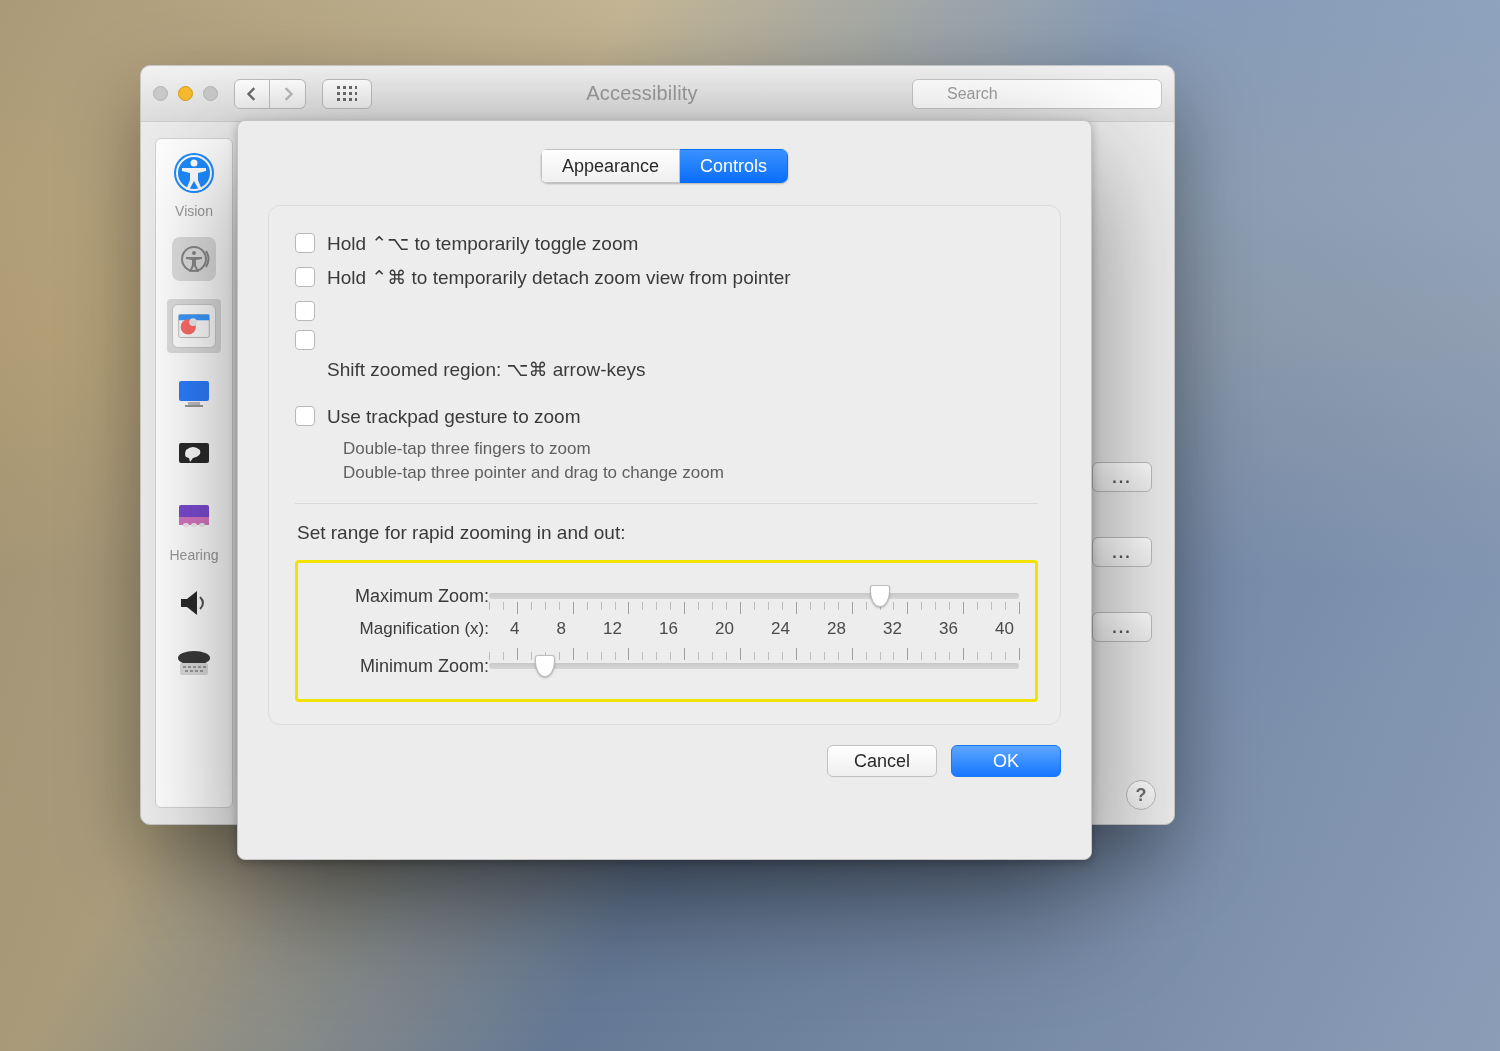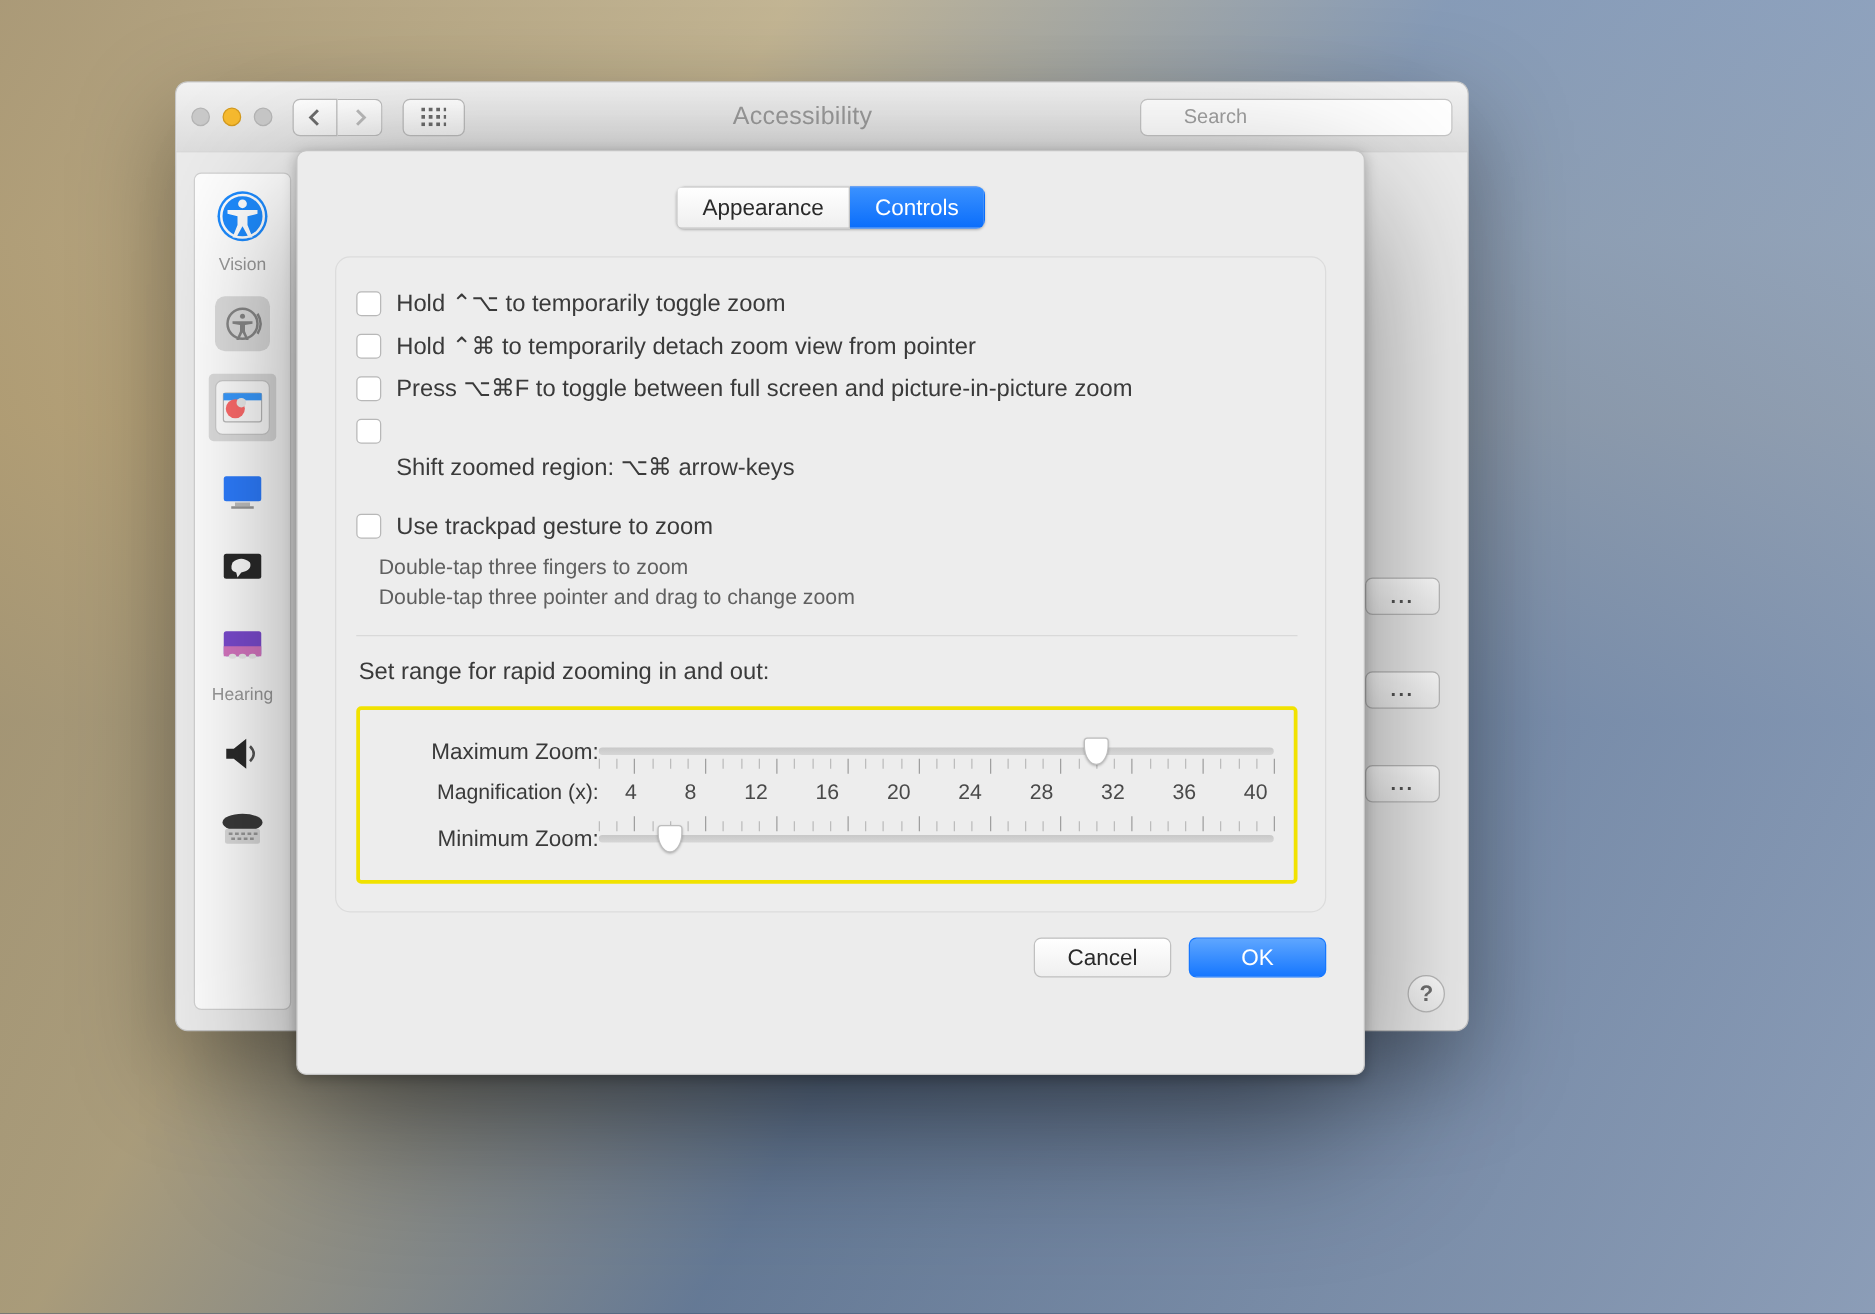--- a/index.html
+++ b/index.html
@@ -79,27 +79,27 @@
     background:#ececec; border:1px solid #c4c4c4; border-radius:8px;
     box-shadow:0 40px 120px rgba(0,0,0,0.45), 0 3px 10px rgba(0,0,0,0.25);
     padding:28px 30px 18px 30px;
   }
   .tabbar { display:flex; justify-content:center; margin-bottom:22px;}
   .segmented { display:flex; border-radius:7px; overflow:hidden; box-shadow:0 1px 2px rgba(0,0,0,0.25);}
   .seg { height:34px; padding:0 20px; font-size:18px; display:flex; align-items:center; justify-content:center; }
   .seg.inactive { background:linear-gradient(#ffffff,#efefef); color:#2a2a2a; border:1px solid #c2c2c2;}
   .seg.active   { background:linear-gradient(#3a91ff,#0b6efb); color:#fff; border:1px solid #0b6efb; border-left:none;padding-left:20px;}
   .pane {
-    border:1px solid #dcdcdc; border-radius:12px; padding:18px 22px 22px 16px;
+    border:1px solid #dcdcdc; border-radius:12px; padding:18px 22px 22px 26px;
     background:rgba(255,255,255,0.05);
   }
   .ckrow { display:flex; align-items:flex-start; gap:12px; margin:6px 0; font-size:19px; color:#3a3a3a; line-height:28px;}
   .ckrow .checkbox { flex:0 0 auto; margin-top:3px;}
   .subtext { margin-left:32px; color:#3b3b3b; font-size:19px; line-height:27px;}
-  .hint { margin-left:18px; color:#606060; font-size:17px; line-height:24px;}
+  .hint { margin-left:48px; color:#606060; font-size:17px; line-height:24px;}
   .divider { height:1px; background:#d9d9d9; margin:18px 0;}
   .section-title { font-size:19px; color:#3a3a3a; margin:8px 0 16px 2px;}
   .slider-box {
     border:3px solid #f1e200; border-radius:4px; padding:10px 16px 10px 16px;
   }
   .slider-row { display:grid; grid-template-columns: 175px 1fr; align-items:center; gap:0; height:46px;}
   .slider-row .lab { text-align:right; font-size:18px; color:#3a3a3a;}
   .slider {
     position:relative; height:32px;
   }
@@ -297,21 +297,20 @@
       <div class="ckrow">
           <div class="checkbox"></div>
           <span>Hold ⌃⌥ to temporarily toggle zoom</span>
         </div>
       <div class="ckrow">
           <div class="checkbox"></div>
           <span>Hold ⌃⌘ to temporarily detach zoom view from pointer</span>
         </div>
       <div class="ckrow">
           <div class="checkbox"></div>
-          <span>Press ⌥⌘F to toggle between full screen and picture-in-picture zoom</span>
         </div>
       <div class="ckrow">
           <div class="checkbox"></div>
         </div>
       <div class="subtext">Shift zoomed region:   ⌥⌘ arrow-keys</div>
 
       <div style="height:14px"></div>
       <div class="ckrow">
           <div class="checkbox"></div>
           <span>Use trackpad gesture to zoom</span>

